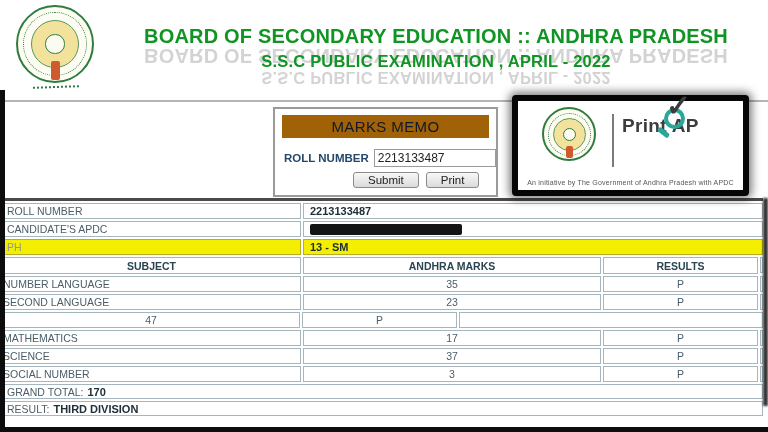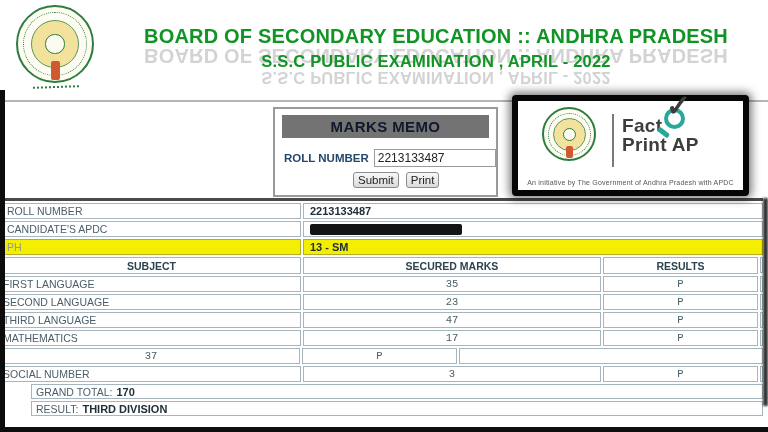--- a/index.html
+++ b/index.html
@@ -27,26 +27,26 @@
   .emblem { position:absolute; border-radius:50%; background:#fdfdf4; border:2px solid #2f7d3e; }
   .emblem .band { position:absolute; inset:7%; border-radius:50%; border:1px dotted #2f7d3e; }
   .emblem .disc { position:absolute; inset:17%; border-radius:50%; background:#f2e29b; border:1px solid #57995f; }
   .emblem .core { position:absolute; inset:37%; border-radius:50%; background:#fbfbef; border:1px solid #2f7d3e; }
   .emblem .pillar { position:absolute; left:44%; bottom:2%; width:13%; height:25%; background:#cf5a30; border-radius:2px; }
   .logo-main { left:16px; top:5px; width:78px; height:78px; }
   .logo-script { position:absolute; left:33px; top:86px; width:46px; height:4px; border-top:2px dotted #2f7d3e; transform:rotate(-2deg); }
 
   
   .memo { position:absolute; left:273px; top:107px; width:225px; height:90px; background:#fff; border:2px solid #9a9a9a; }
-  .memo-title { margin:6px 7px 0 7px; height:23px; background:#737373; color:#10182b; font-size:15px; font-weight:bold; letter-spacing:.4px; display:flex; align-items:center; justify-content:center; }
+  .memo-title { margin:6px 7px 0 7px; height:23px; background:#a16207; color:#10182b; font-size:15px; font-weight:normal; letter-spacing:.4px; display:flex; align-items:center; justify-content:center; }
   .memo-row { display:flex; align-items:center; gap:5px; margin:11px 0 0 9px; }
   .memo-label { font-size:11.5px; font-weight:bold; color:#25476b; white-space:nowrap; }
   .memo-input { width:122px; height:18px; border:1px solid #9b9b9b; font-size:12px; color:#222; padding:0 3px; font-family:"Liberation Sans", sans-serif; }
   .memo-buttons { display:flex; gap:7px; margin:5px 0 0 78px; }
-  .btn { background:linear-gradient(#f8f8f8,#dbdbdb); border:1px solid #8b8b8b; border-radius:3px; font-size:11.5px; color:#222; padding:1px 4px; font-family:"Liberation Sans", sans-serif; }
+  .btn { background:linear-gradient(#f8f8f8,#dbdbdb); border:1px solid #8b8b8b; border-radius:3px; font-size:11.5px; color:#222; padding:1px 14px; font-family:"Liberation Sans", sans-serif; }
 
   
   .factbox { position:absolute; left:512px; top:95px; width:237px; height:101px; background:#fff;
              border:6px solid #060606; border-radius:4px; box-shadow:0 0 9px 3px rgba(0,0,0,.5); z-index:3; }
   .fact-emblem { left:24px; top:6px; width:54px; height:54px; }
   .fact-divider { position:absolute; left:94px; top:13px; width:2px; height:53px; background:#7a7a7a; }
   .fact-text { position:absolute; left:104px; top:15px; font-size:19px; line-height:19px; font-weight:bold; color:#3d3d3d; letter-spacing:.3px; }
   .mag-ring { position:absolute; left:146px; top:7px; width:21px; height:21px; border:4px solid #28a79a; border-radius:50%; }
   .mag-handle { position:absolute; left:139px; top:29px; width:13px; height:5px; background:#28a79a; border-radius:2px; transform:rotate(38deg); }
   .mag-check { position:absolute; left:148px; top:-10px; font-size:30px; font-weight:bold; color:#3c3c3c; line-height:30px; }
@@ -59,22 +59,22 @@
   .cell { border:1px solid #a6b6be; background:#fff; height:16px; display:flex; align-items:center; font-size:10.5px; color:#4a5d68; }
   .label-cell { width:299px; padding-left:4px; }
   .value-cell { flex:1; padding-left:6px; font-weight:bold; font-size:11px; color:#202f38; }
   .muted-label { color:#8d969b; }
   .highlight .cell { background:#f4ef00; border-color:#b8ae23; }
   .redact { height:11px; background:#141414; border-radius:2px; }
   .redact-long { width:152px; }
   .redact-short { width:100px; }
   .c1 { width:299px; } .c2 { width:298px; } .c3 { width:155px; } .c4 { flex:1; }
   .head-cell { justify-content:center; font-weight:bold; color:#2a4452; height:17px; }
-  .center { justify-content:center;font-family:Liberation Mono, monospace; }
-  .span-row .cell { flex:1; height:15px; padding-left:4px; gap:4px;margin-left:29px; }
+  .center { justify-content:center; }
+  .span-row .cell { flex:1; height:15px; padding-left:4px; gap:4px; }
   .bv { font-weight:bold; color:#202f38; font-size:11px;text-align:center; }
 </style>
 </head>
 <body>
 
 <div class="page">
 
   <div class="emblem logo-main">
     <div class="band"></div>
     <div class="disc"></div>
@@ -104,21 +104,20 @@
 
   <div class="factbox">
     <div class="emblem fact-emblem">
       <div class="band"></div>
       <div class="disc"></div>
       <div class="core"></div>
       <div class="pillar"></div>
     </div>
     <div class="fact-divider"></div>
     <div class="fact-text">
-      <div>Fact</div>
       <div>Print AP</div>
     </div>
     <div class="mag-handle"></div>
     <div class="mag-ring"></div>
     <div class="mag-check">✓</div>
     <div class="fact-caption">An initiative by The Government of Andhra Pradesh with APDC</div>
   </div>
 
   <div class="results">
     <div class="t-topline"></div>
@@ -133,50 +132,50 @@
             <div class="redact redact-long"></div>
           </div>
         </div>
         <div class="row highlight">
           <div class="cell label-cell muted-label">PH</div>
           <div class="cell value-cell">13 - SM</div>
         </div>
       </div>
     <div class="row">
         <div class="cell head-cell c1">SUBJECT</div>
-        <div class="cell head-cell c2">SECURED MARKS</div>
+        <div class="cell head-cell c2">ANDHRA MARKS</div>
         <div class="cell head-cell c3">RESULTS</div>
         <div class="cell c4"></div>
       </div>
     <div>
         <div class="row">
-          <div class="cell c1">FIRST LANGUAGE</div>
+          <div class="cell c1">NUMBER LANGUAGE</div>
           <div class="cell c2 center">35</div>
           <div class="cell c3 center">P</div>
           <div class="cell c4"></div>
         </div>
         <div class="row">
           <div class="cell c1">SECOND LANGUAGE</div>
           <div class="cell c2 center">23</div>
           <div class="cell c3 center">P</div>
           <div class="cell c4"></div>
         </div>
         <div class="row">
-          <div class="cell c1">THIRD LANGUAGE</div>
           <div class="cell c2 center">47</div>
           <div class="cell c3 center">P</div>
           <div class="cell c4"></div>
         </div>
         <div class="row">
           <div class="cell c1">MATHEMATICS</div>
           <div class="cell c2 center">17</div>
           <div class="cell c3 center">P</div>
           <div class="cell c4"></div>
         </div>
         <div class="row">
+          <div class="cell c1">SCIENCE</div>
           <div class="cell c2 center">37</div>
           <div class="cell c3 center">P</div>
           <div class="cell c4"></div>
         </div>
         <div class="row">
           <div class="cell c1">SOCIAL NUMBER</div>
           <div class="cell c2 center">3</div>
           <div class="cell c3 center">P</div>
           <div class="cell c4"></div>
         </div>

